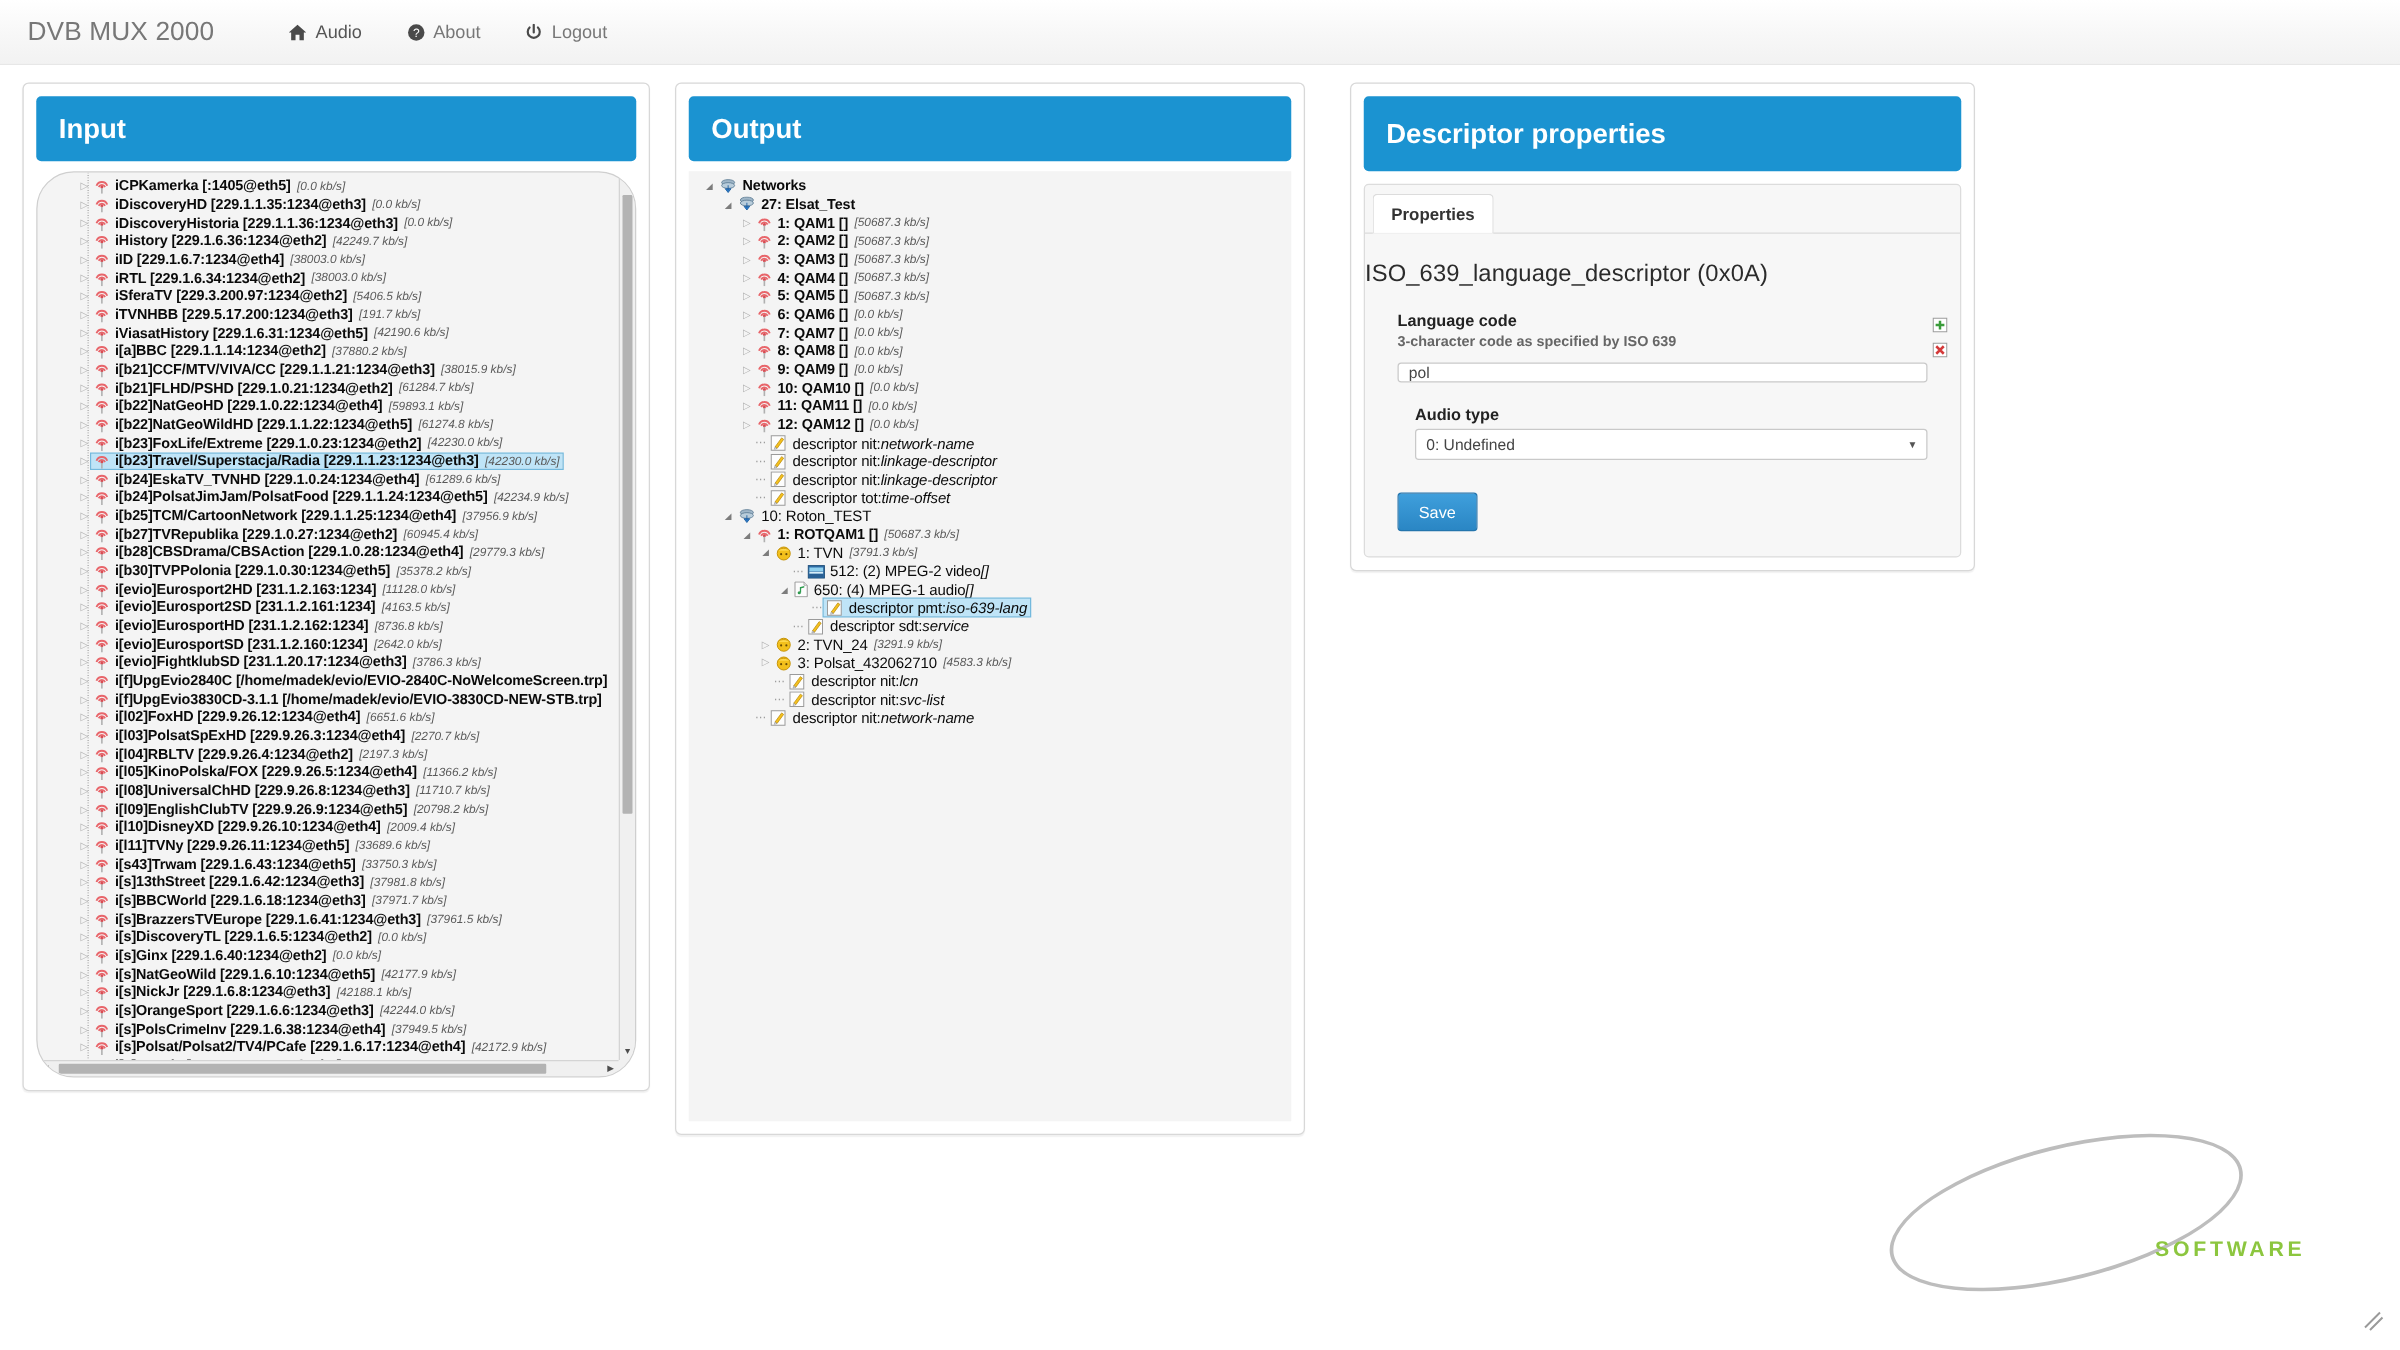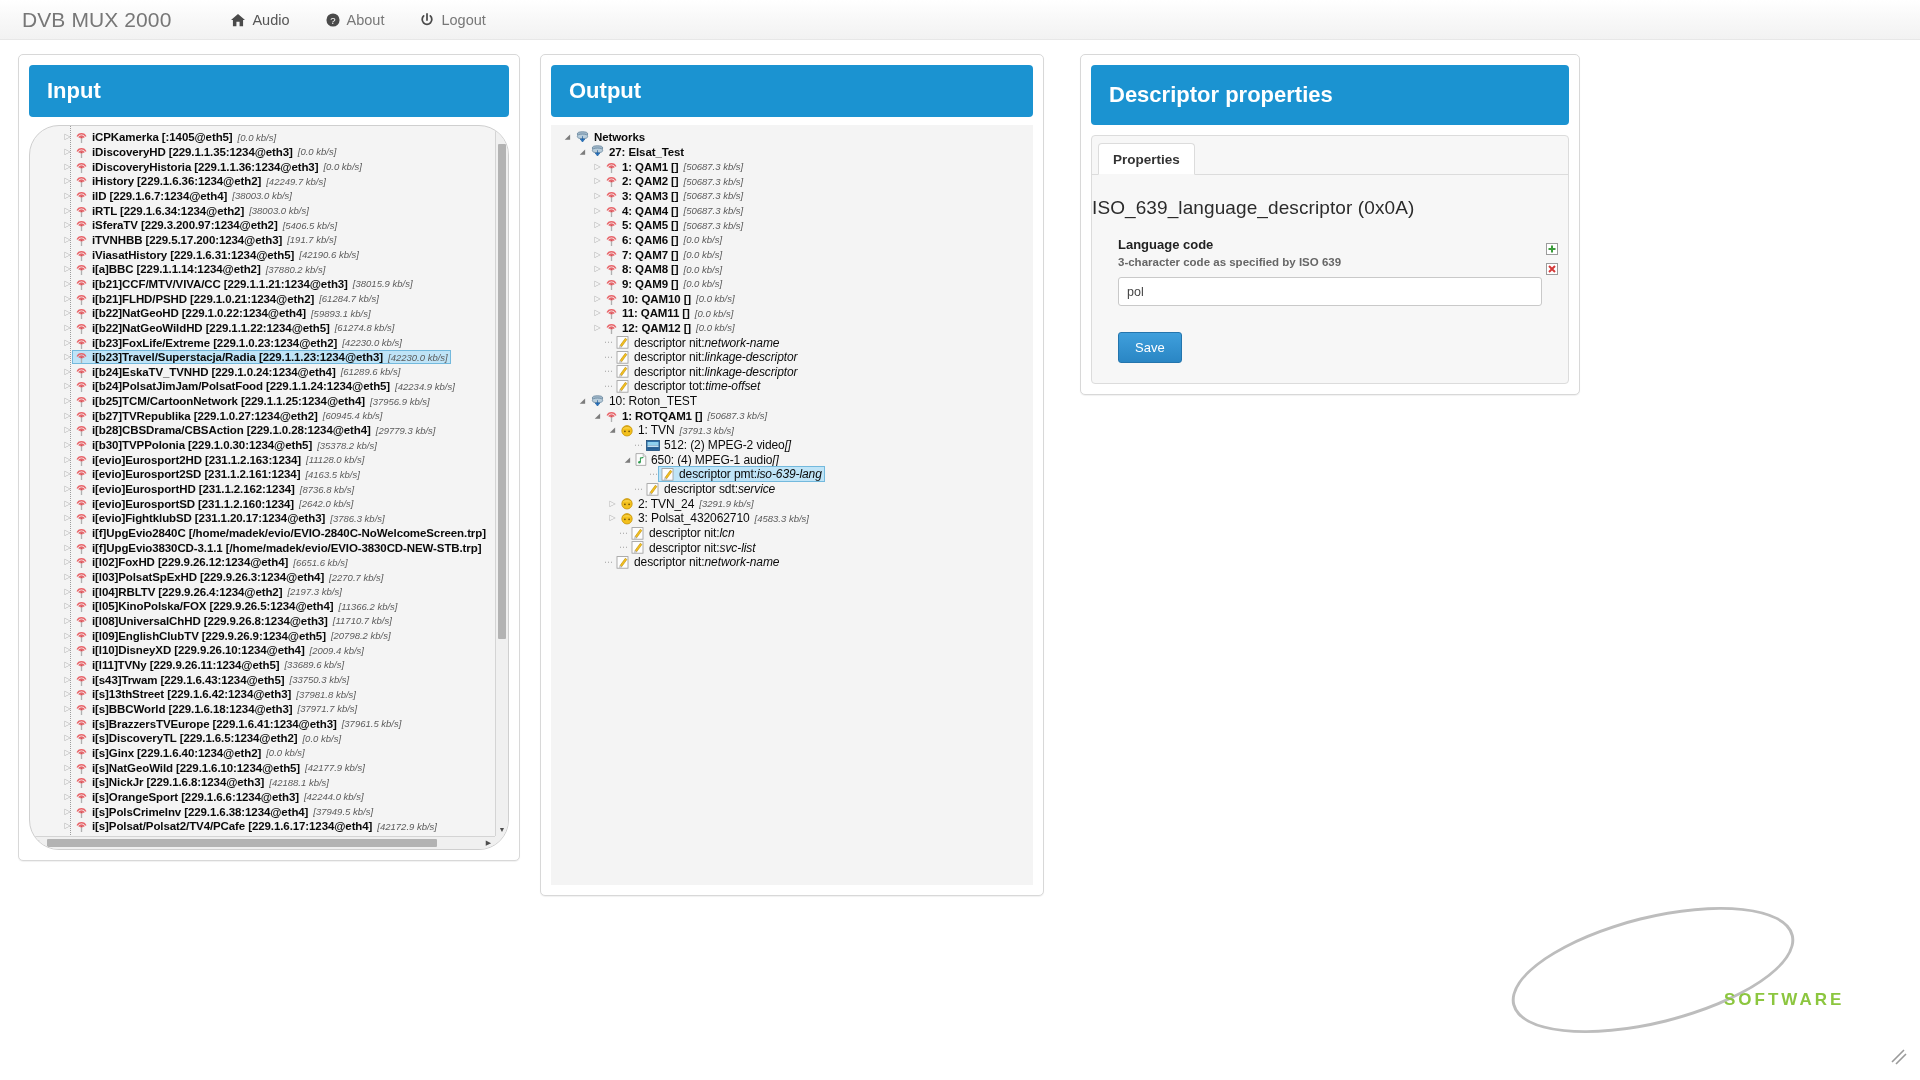--- a/index.html
+++ b/index.html
@@ -7,21 +7,21 @@
   html, body {
     margin: 0; padding: 0;
     width: 1920px; height: 1080px;
     background: #ffffff;
     font-family: "Liberation Sans", sans-serif;
     overflow: hidden;
   }
 
   
   .navbar {
-    height: 40px;
+    height: 52px;
     background: linear-gradient(to bottom, #ffffff 0%, #f8f8f8 50%, #f2f2f2 100%);
     border-bottom: 1px solid #e7e7e7;
     display: flex;
     align-items: center;
     padding-left: 22px;
   }
   .brand {
     font-size: 21px;
     color: #777777;
     font-weight: 400;
@@ -219,21 +219,21 @@
     font-size: 19px;
     color: #2b2b2b;
     padding: 22px 0 18px 0;
     letter-spacing: .1px;
   }
   .field-block { padding: 0 26px; position: relative; }
   .field-label { font-size: 13px; font-weight: bold; color: #222; margin-bottom: 4px; }
   .field-help  { font-size: 11.5px; font-weight: bold; color: #666; margin-bottom: 9px; }
   .txtinput {
     width: 100%;
-    height: 29px;
+    height: 16px;
     border: 1px solid #c9c9c9;
     border-radius: 3px;
     background: #fff;
     font-size: 12.5px;
     color: #444;
     padding: 0 8px;
     font-family: "Liberation Sans", sans-serif;
   }
   .sub-block { padding-left: 14px; margin-top: 17px; }
   .selectwrap { position: relative; }
@@ -1627,20 +1627,29 @@
             <span class="mini-ic">
               <svg width="12" height="12" viewBox="0 0 12 12">
                   <rect x="0.5" y="0.5" width="11" height="11" fill="#fff" stroke="#9c9c9c"></rect>
                   <path d="M3 3l6 6M9 3l-6 6" stroke="#d43a3a" stroke-width="2"></path>
                 </svg>
             </span>
           </div>
           <div class="field-label">Language code</div>
           <div class="field-help">3-character code as specified by ISO 639</div>
           <input class="txtinput" type="text" value="pol" style="">
+          <div class="sub-block">
+            <div class="field-label">Audio type</div>
+            <div class="selectwrap">
+              <div class="selectbox">
+                <span>0: Undefined</span>
+                <span class="caret">▼</span>
+              </div>
+            </div>
+          </div>
         </div>
 
         <button class="btn-save">Save</button>
       </div>
     </div>
   </div>
 </div>
 
 <div class="logo-area">
   <div class="logo-ell"></div>

